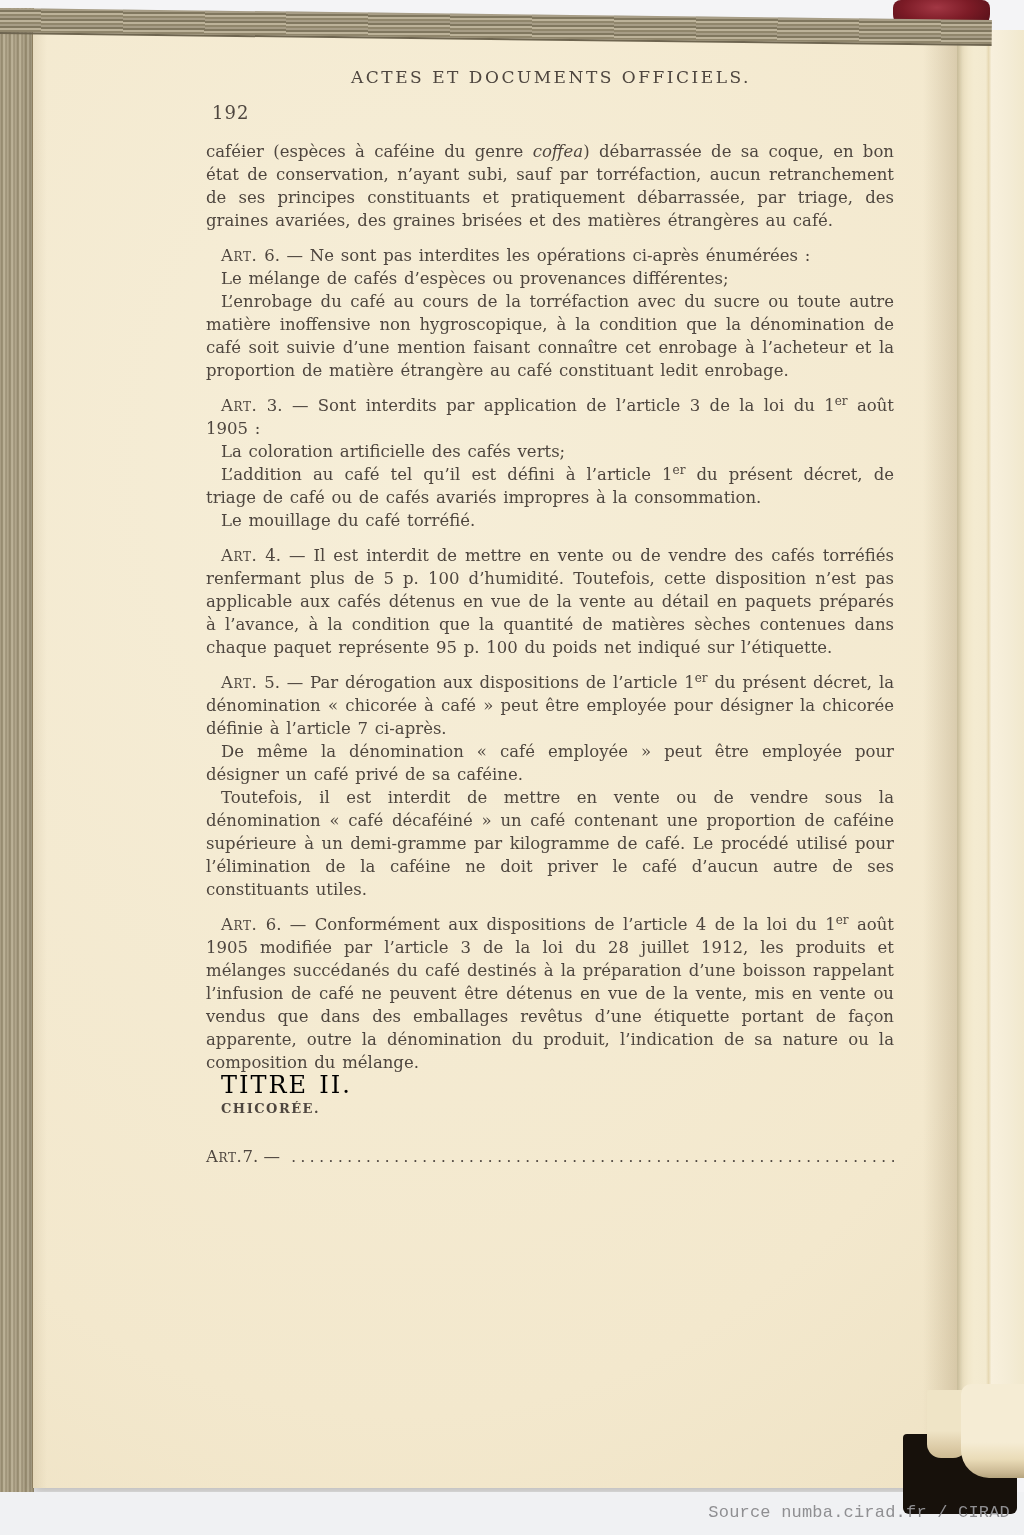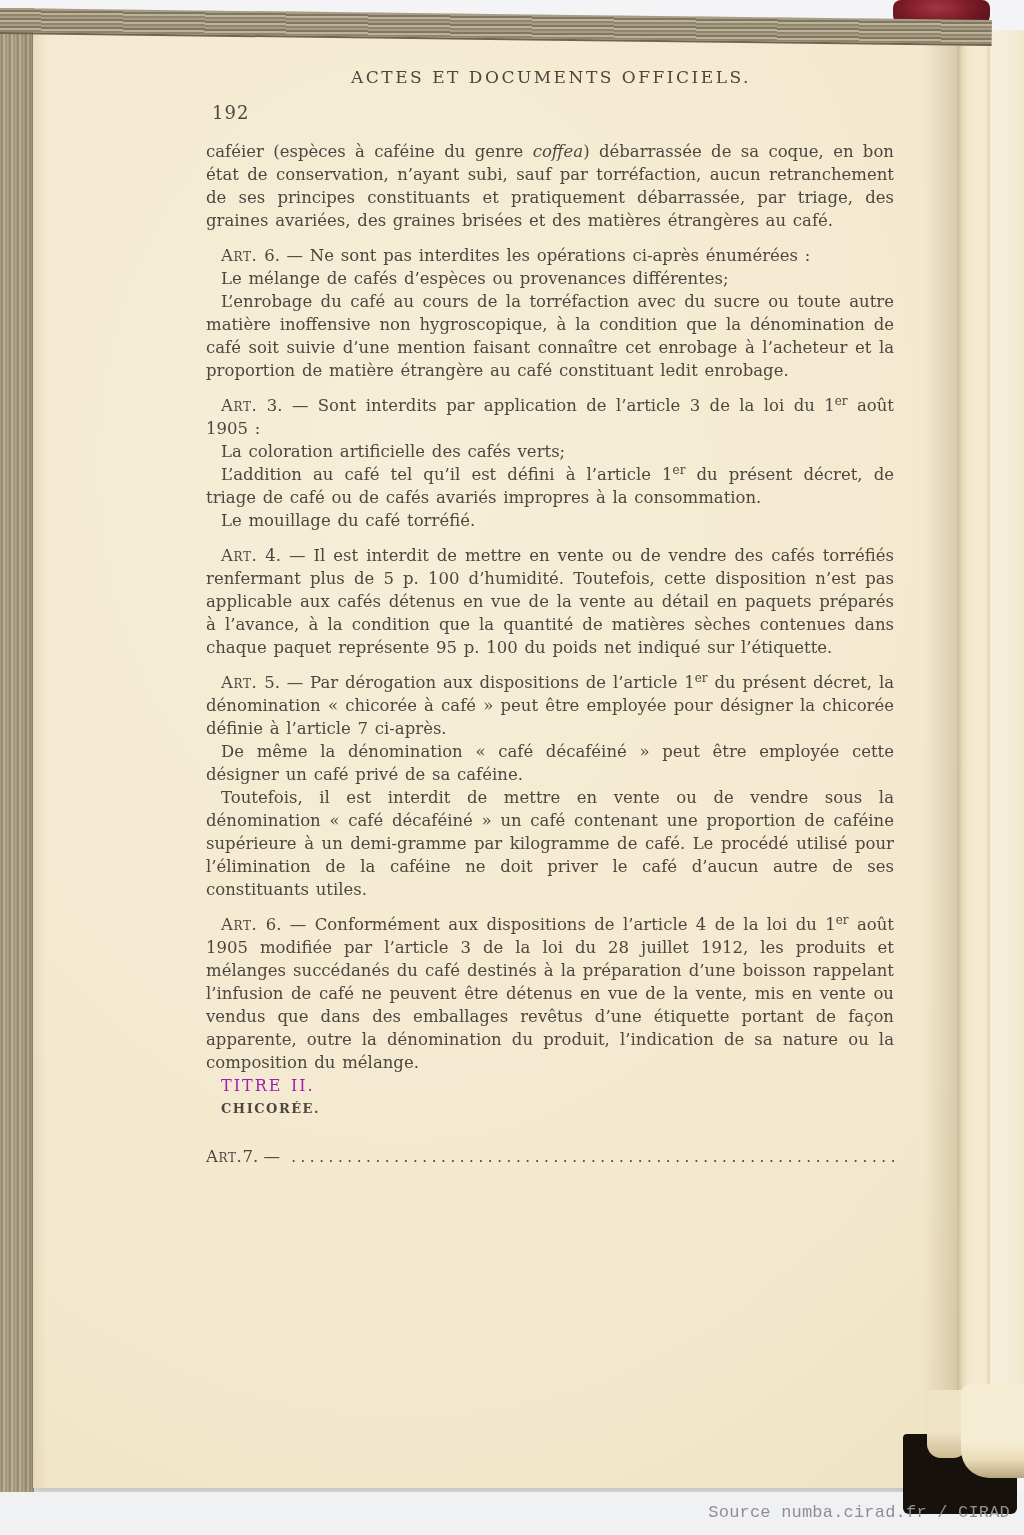--- a/index.html
+++ b/index.html
@@ -87,22 +87,22 @@
   }
   .text-block p{
     margin:0;text-align:justify;text-indent:15px;word-spacing:1.5px;
   }
   .text-block p.noindent{text-indent:0;}
   .text-block p.art-para{margin-top:12px;}
   .sc{font-variant:small-caps;letter-spacing:.6px;}
   sup.ord{font-size:12px;line-height:0;vertical-align:super;}
   em.species{font-style:italic;}
   .titre-heading{
-    margin-top:31px;text-align:center;font-size:16px;letter-spacing:2px;
-    color:#a21caf;text-indent:0;
+    margin-top:31px;text-align:center;font-size:24px;letter-spacing:2px;
+    color:#000000;text-indent:0;
   }
   .chicoree-heading{
     margin-top:27px;text-align:center;font-size:13px;font-weight:bold;
     letter-spacing:1.5px;color:#4e463f;text-indent:0;
   }
   .art7-row{
     margin-top:25px;display:flex;align-items:baseline;
   }
   .art7-lead{flex:none;white-space:pre;}
   .art7-dots{
@@ -151,21 +151,21 @@
     <p><span>La coloration artificielle des cafés verts;</span></p>
 
     <p><span>L’addition au café tel qu’il est défini à l’article 1</span><sup class="ord">er</sup><span> du présent décret, de triage de café ou de cafés avariés impropres à la consommation.</span></p>
 
     <p><span>Le mouillage du café torréfié.</span></p>
 
     <p class="art-para"><span class="sc">Art.</span><span> 4. — Il est interdit de mettre en vente ou de vendre des cafés torréfiés renfermant plus de 5 p. 100 d’humidité. Toutefois, cette disposition n’est pas applicable aux cafés détenus en vue de la vente au détail en paquets préparés à l’avance, à la condition que la quantité de matières sèches contenues dans chaque paquet représente 95 p. 100 du poids net indiqué sur l’étiquette.</span></p>
 
     <p class="art-para"><span class="sc">Art.</span><span> 5. — Par dérogation aux dispositions de l’article 1</span><sup class="ord">er</sup><span> du présent décret, la dénomination « chicorée à café » peut être employée pour désigner la chicorée définie à l’article 7 ci-après.</span></p>
 
-    <p><span>De même la dénomination « café décaféiné » peut être employée cette désigner un café privé de sa caféine.</span></p>
+    <p><span>De même la dénomination « café employée » peut être employée pour désigner un café privé de sa caféine.</span></p>
 
     <p><span>Toutefois, il est interdit de mettre en vente ou de vendre sous la dénomination « café décaféiné » un café contenant une proportion de caféine supérieure à un demi-gramme par kilogramme de café. Le procédé utilisé pour l’élimination de la caféine ne doit priver le café d’aucun autre de ses constituants utiles.</span></p>
 
     <p class="art-para"><span class="sc">Art.</span><span> 6. — Conformément aux dispositions de l’article 4 de la loi du 1</span><sup class="ord">er</sup><span> août 1905 modifiée par l’article 3 de la loi du 28 juillet 1912, les produits et mélanges succédanés du café destinés à la préparation d’une boisson rappelant l’infusion de café ne peuvent être détenus en vue de la vente, mis en vente ou vendus que dans des emballages revêtus d’une étiquette portant de façon apparente, outre la dénomination du produit, l’indication de sa nature ou la composition du mélange.</span></p>
 
     <p class="titre-heading">TITRE II.</p>
 
     <p class="chicoree-heading">CHICORÉE.</p>
 
     <div class="art7-row">

